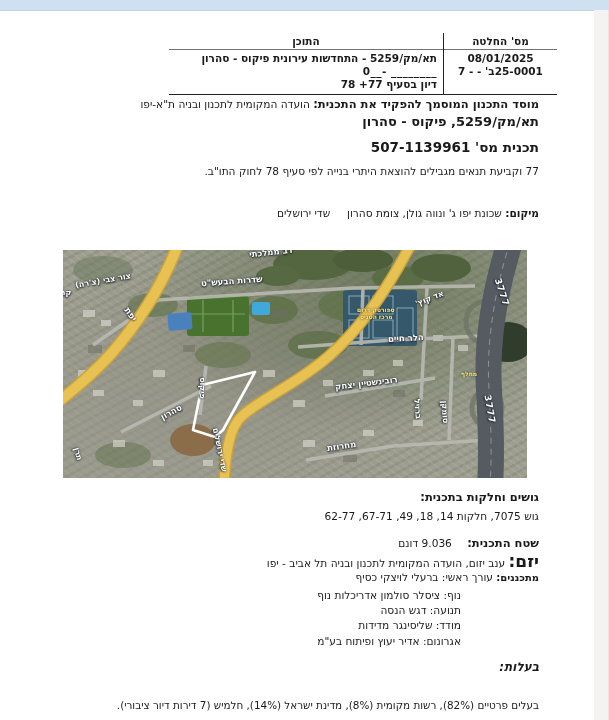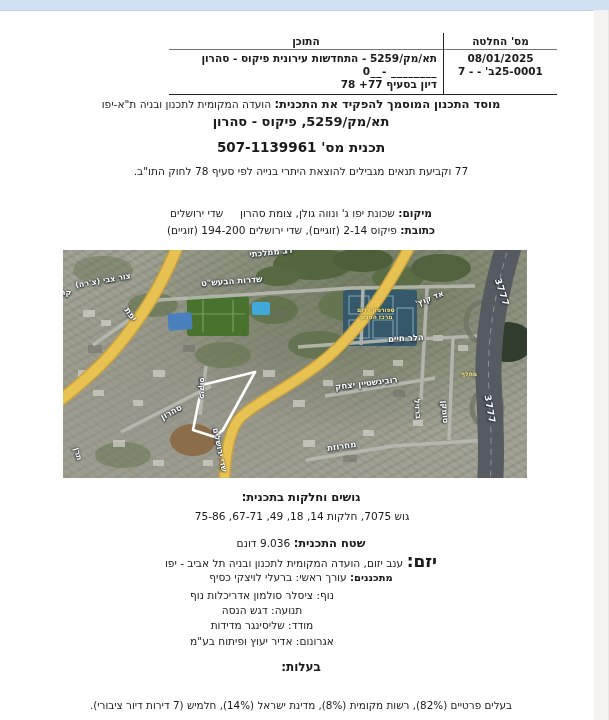--- a/index.html
+++ b/index.html
@@ -17,42 +17,42 @@
        display:flex;border-bottom:1px solid #222;}
   .col{box-sizing:border-box;}
   .dec{width:114px;border-left:1px solid #222;text-align:center;}
   .con{flex:1;}
   .th{height:16px;line-height:16px;text-align:center;border-bottom:1px solid #737373;}
   .td{padding:2px 6px 3px;line-height:13px;}
   .con .td{text-align:right;}
   .blank{letter-spacing:.5px;}
 
   
-  .blk{position:absolute;right:70px;left:63px;font-size:10.6px;line-height:13.5px;text-align:center;}
+  .blk{position:absolute;right:70px;left:63px;font-size:10.6px;line-height:13.5px;text-align:right;}
   .t-inst{top:98px;}
   .t-inst .b{font-size:11.5px;}
   .t-name{top:115px;font-size:13px;font-weight:700;}
   .t-num{top:141px;font-size:13.5px;font-weight:700;}
   .t-purpose{top:164px;line-height:14.5px;}
   .t-purpose .b{font-size:11.5px;}
   .t-loc{top:207px;}
   .t-addr{top:224px;}
   .t-blocks{top:491px;}
   .t-blocks .b{font-size:11.5px;margin-top:9px;}
   .t-blocks .val{display:block;margin-top:5px;padding-left:2px;}
   .t-area{top:537px;}
-  .t-area .b{font-size:11.5px;}
+  .t-area .b{font-size:11.5px;margin-left:12px;}
   .t-dev{top:555px;}
   .t-dev .b{font-size:17px;}
   .t-planners{top:571px;}
   .t-planners .b{font-size:10px;}
   .t-planners .sub{padding-right:78px;line-height:15.4px;}
   .t-planners .lead{margin-bottom:3px;}
   .t-own{top:661px;}
-  .t-own .b{font-size:12px;}
+  .t-own .b{font-size:12px;font-style:italic;}
   .t-own .val{display:block;margin-top:24px;font-size:10.4px;}
 
   
   .map{position:absolute;left:63px;top:250px;width:464px;height:228px;overflow:hidden;
        background-color:#9d9e8f;
        background-image:
          radial-gradient(ellipse at 70% 12%, rgba(74,94,58,.55), transparent 55%),
          radial-gradient(ellipse at 18% 80%, rgba(150,148,138,.6), transparent 55%),
          radial-gradient(ellipse at 45% 45%, rgba(125,124,110,.5), transparent 65%),
          repeating-linear-gradient(36deg, rgba(255,255,255,.07) 0 2px, transparent 2px 6px),
@@ -120,24 +120,20 @@
 
   <div class="blk t-purpose">
     <div>77 וקביעת תנאים מגבילים להוצאת היתרי בנייה לפי סעיף 78 לחוק התו"ב.</div>
   </div>
 
   <div class="blk t-loc">
     <span class="b">מיקום:</span>
     <span>שכונת יפו ג' ונווה גולן, צומת סהרון&nbsp;&nbsp;&nbsp;&nbsp; שדי ירושלים</span>
   </div>
 
-  <div class="blk t-addr">
-    <span class="b">כתובת:</span>
-    <span>פיקוס 2-14 (זוגיים), שדי ירושלים 194-200 (זוגיים)</span>
-  </div>
 
   <div class="map">
     <svg width="464" height="228" viewBox="0 0 464 228">
 
       <g>
         <ellipse cx="250" cy="14" rx="40" ry="16" fill="#54663f"></ellipse>
         <ellipse cx="300" cy="10" rx="30" ry="12" fill="#4c5e3a"></ellipse>
         <ellipse cx="335" cy="28" rx="26" ry="12" fill="#5a6d45"></ellipse>
         <ellipse cx="215" cy="26" rx="22" ry="10" fill="#576942"></ellipse>
         <ellipse cx="378" cy="18" rx="30" ry="14" fill="#51633e"></ellipse>
@@ -238,21 +234,21 @@
     <div class="lbl ml14">שדי ירושלים</div>
     <div class="lbl ml15">רובינשטיין יצחק</div>
     <div class="lbl ml16">ברזיל</div>
     <div class="lbl ml17">סומקן</div>
     <div class="lbl ml18">מחרוזת</div>
     <div class="lbl ml19">תרן</div>
   </div>
 
   <div class="blk t-blocks">
     <span class="b">גושים וחלקות בתכנית:</span>
-    <span class="val">גוש 7075, חלקות 14, 18, 49, 67-71, 75-86</span>
+    <span class="val">גוש 7075, חלקות 14, 18, 49, 67-71, 62-77</span>
   </div>
 
   <div class="blk t-area">
     <span class="b">שטח התכנית:</span>
     <span>9.036 דונם</span>
   </div>
 
   <div class="blk t-dev">
     <span class="b">יזם:</span>
     <span>ענב יזום, הועדה המקומית לתכנון ובניה תל אביב - יפו</span>

